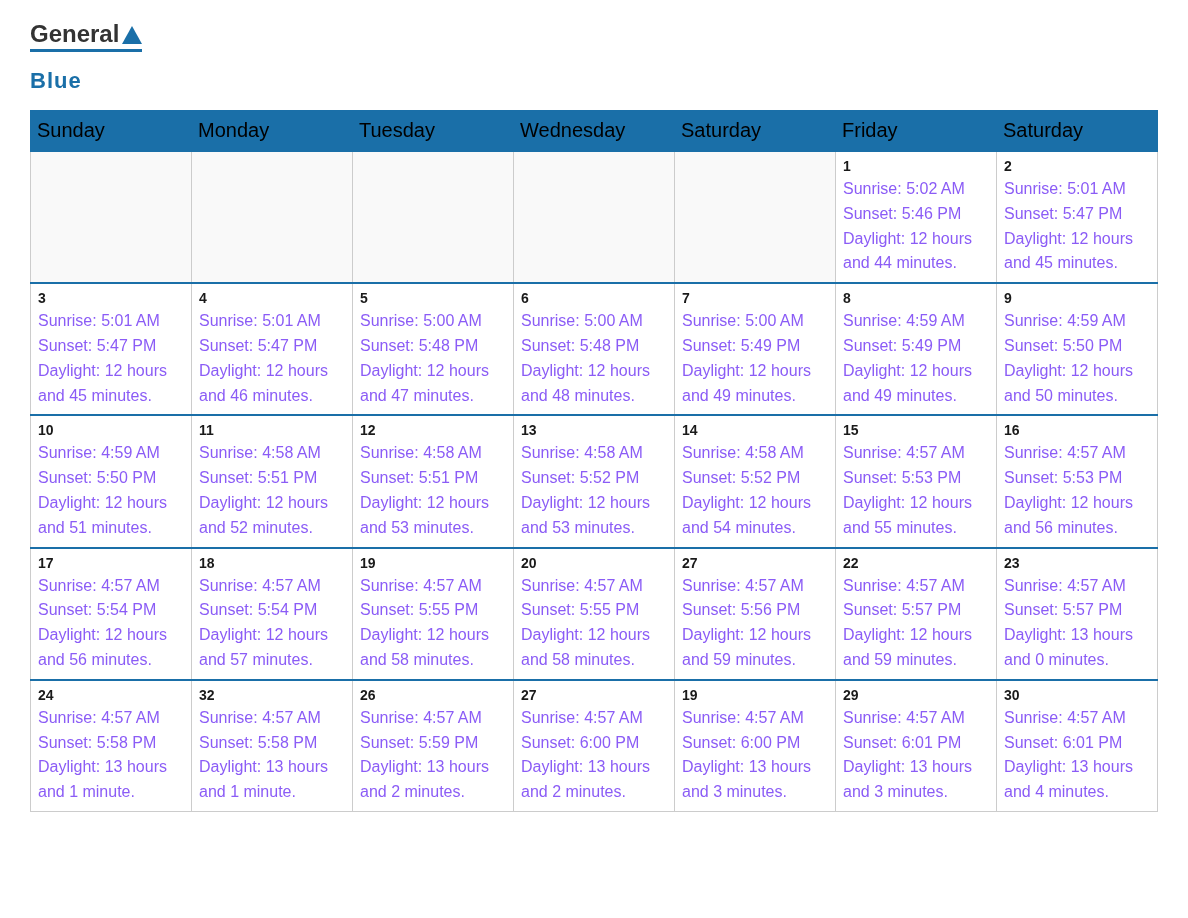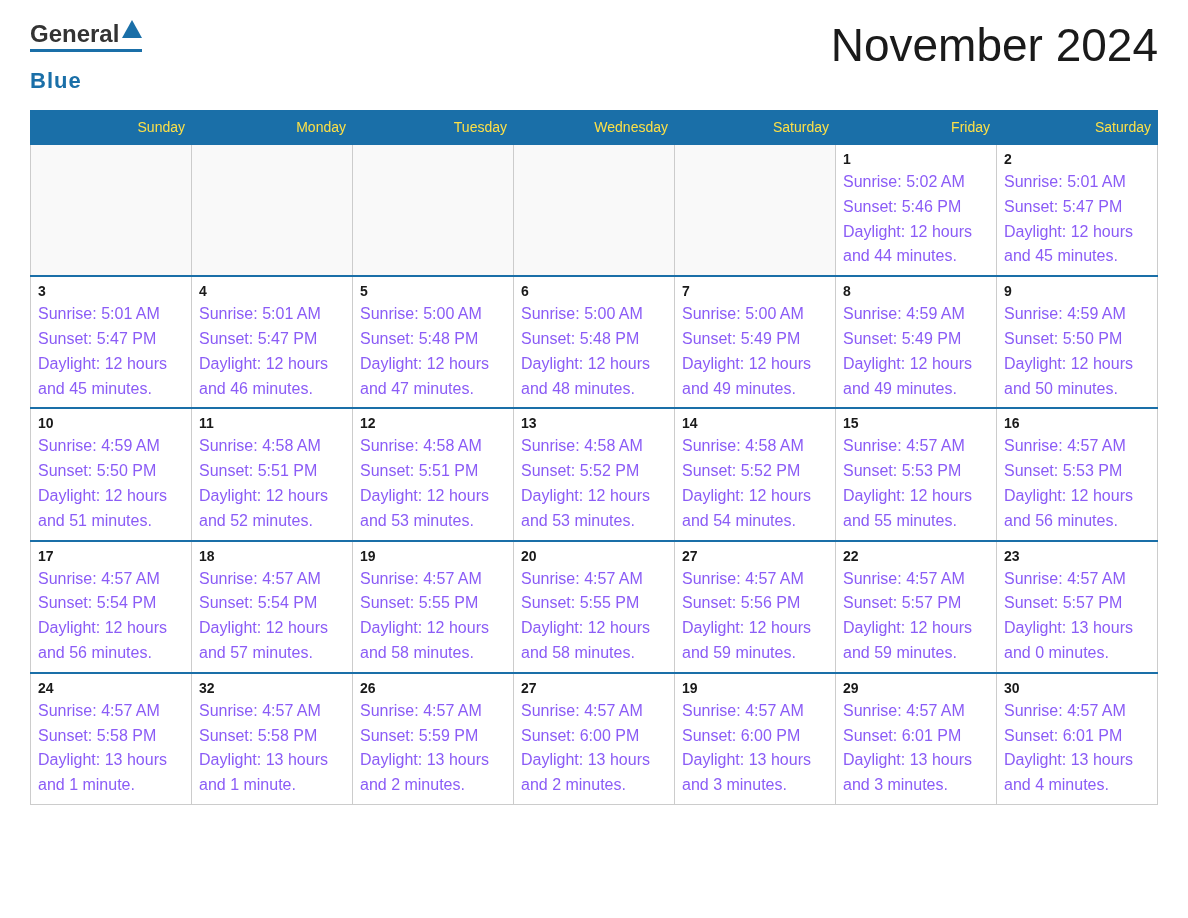--- a/index.html
+++ b/index.html
@@ -30,25 +30,25 @@
       color: #333;
       margin-top: 4px;
     }
     .calendar-table {
       width: 100%;
       border-collapse: collapse;
       border: 1px solid #aaa;
     }
     .calendar-table th {
       background: #1a6fa8;
-      color: #fde047;
-      font-size: 14px;
+      color: #000000;
+      font-size: 20px;
       font-weight: normal;
       padding: 8px 6px;
-      text-align: right;
+      text-align: left;
       border: 1px solid #1a6fa8;
     }
     .calendar-table td {
       vertical-align: top;
       border: 1px solid #ccc;
       padding: 6px 7px;
       width: calc(100% / 7);
       min-height: 100px;
       font-size: 12.5px;
       color: #222;
@@ -69,21 +69,21 @@
       line-height: 1.55;
     }
     .row-top-border td {
       border-top: 2px solid #1a6fa8;
     }
     .logo-wrapper {
       display: inline-block;
     }
     .logo-row1 {
       display: flex;
-      align-items: flex-start;
+      align-items: center;
       font-size: 24px;
       font-weight: bold;
       color: #333;
     }
     .logo-row1 .triangle-icon {
       display: inline-block;
       width: 0;
       height: 0;
       border-style: solid;
       border-width: 0 10px 18px 10px;
@@ -106,21 +106,20 @@
 
 <div class="header-area">
   <div class="logo-wrapper">
     <div class="logo-row1">
       <span>General</span>
       <span class="triangle-icon"></span>
     </div>
     <div class="logo-row2">Blue</div>
   </div>
   <div class="title-area">
-    <div class="cal-title">November 2024</div>
   </div>
 </div>
 
 <table class="calendar-table">
   <thead>
     <tr>
     <th>Sunday</th>
         <th>Monday</th>
         <th>Tuesday</th>
         <th>Wednesday</th>

